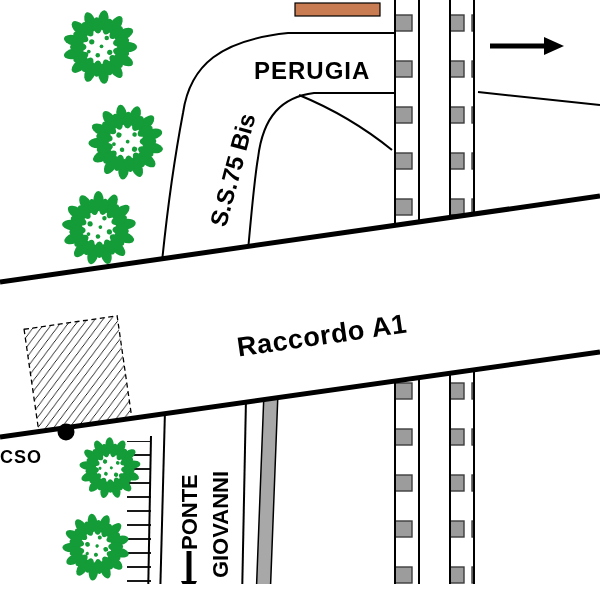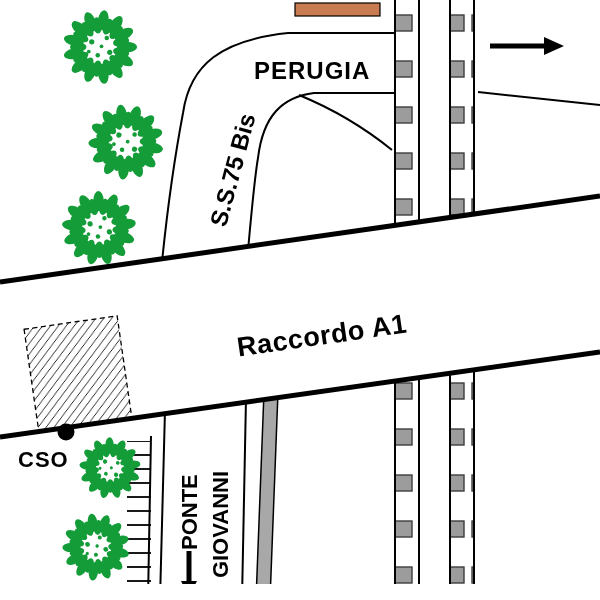--- a/index.html
+++ b/index.html
@@ -25,21 +25,21 @@
   .strip  { fill:var(--strip_gray,#a8a8a8); stroke:#000; stroke-width:1.5; }
   .tickline { stroke:#000; stroke-width:2; }
 
   
   .label { position:absolute; font-weight:bold; color:#000; white-space:nowrap; }
   #perugia  { left:254px; top:57px;  font-size:24px; letter-spacing:1px; }
   #ss75     { left:233px; top:170px; font-size:24px;
               transform:translate(-50%,-50%) rotate(-75deg); }
   #raccordo { left:322px; top:336px; font-size:27px; letter-spacing:0.5px;
               transform:translate(-50%,-50%) rotate(-8.2deg); }
-  #cso      { left:18px;   top:447px; font-size:22px; letter-spacing:1px; }
+  #cso      { left:0;   top:447px; font-size:18px; letter-spacing:1px; }
   #ponte    { left:115px; top:484px; width:180px; font-size:22px; line-height:31px;
               transform:rotate(-90deg); }
   #ponte .l1 { display:block; padding-left:55px; }
   #ponte .l2 { display:block; }
 </style>
 </head>
 <body>
 
 <div class="canvas">
 

